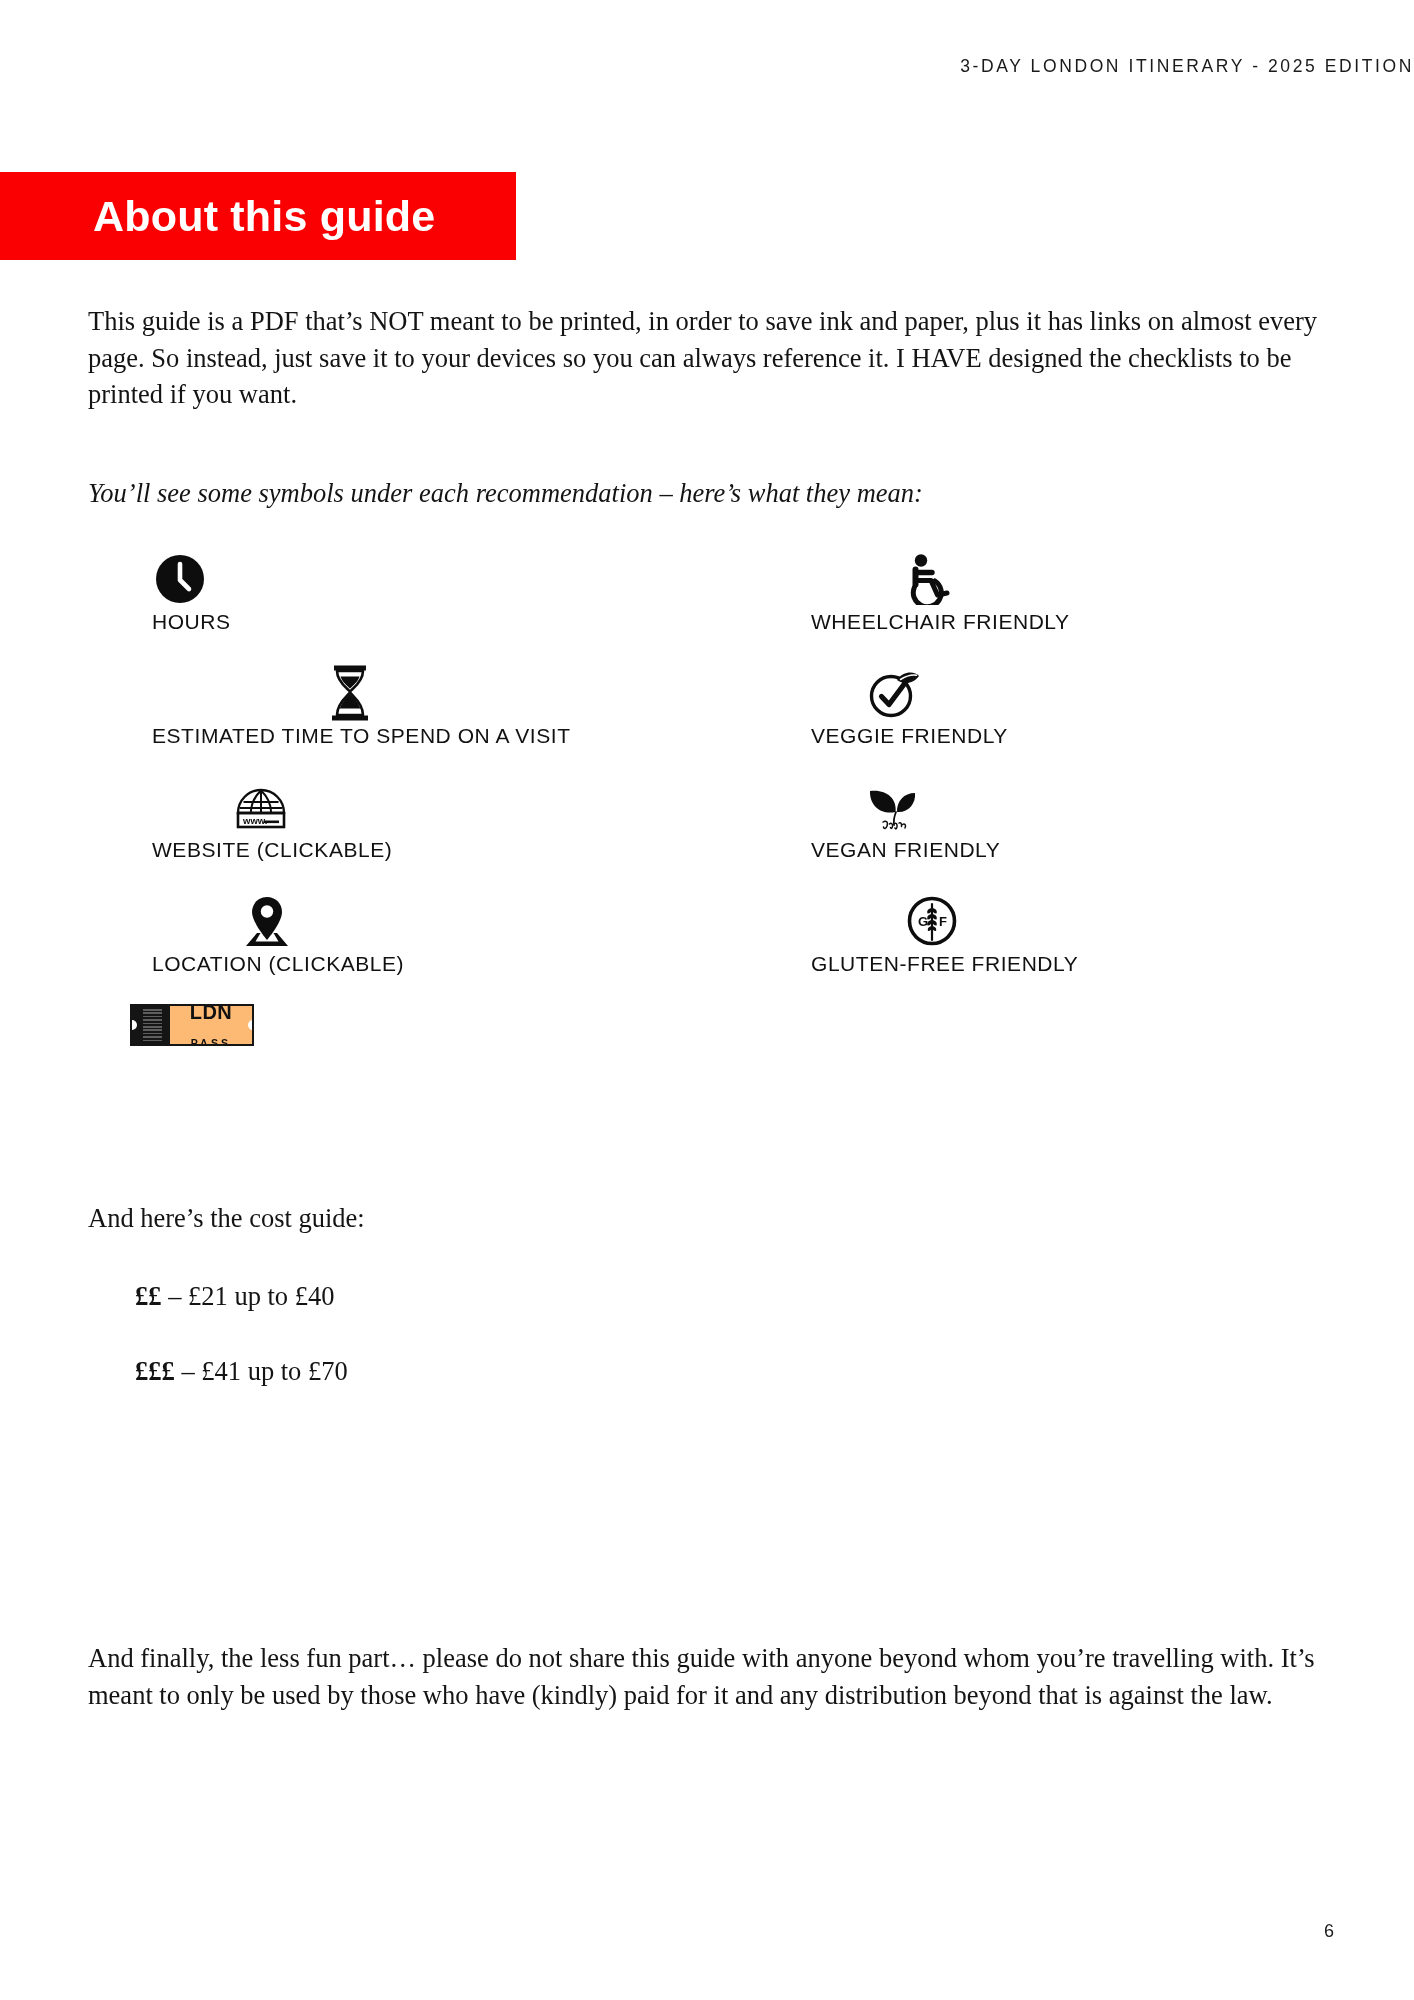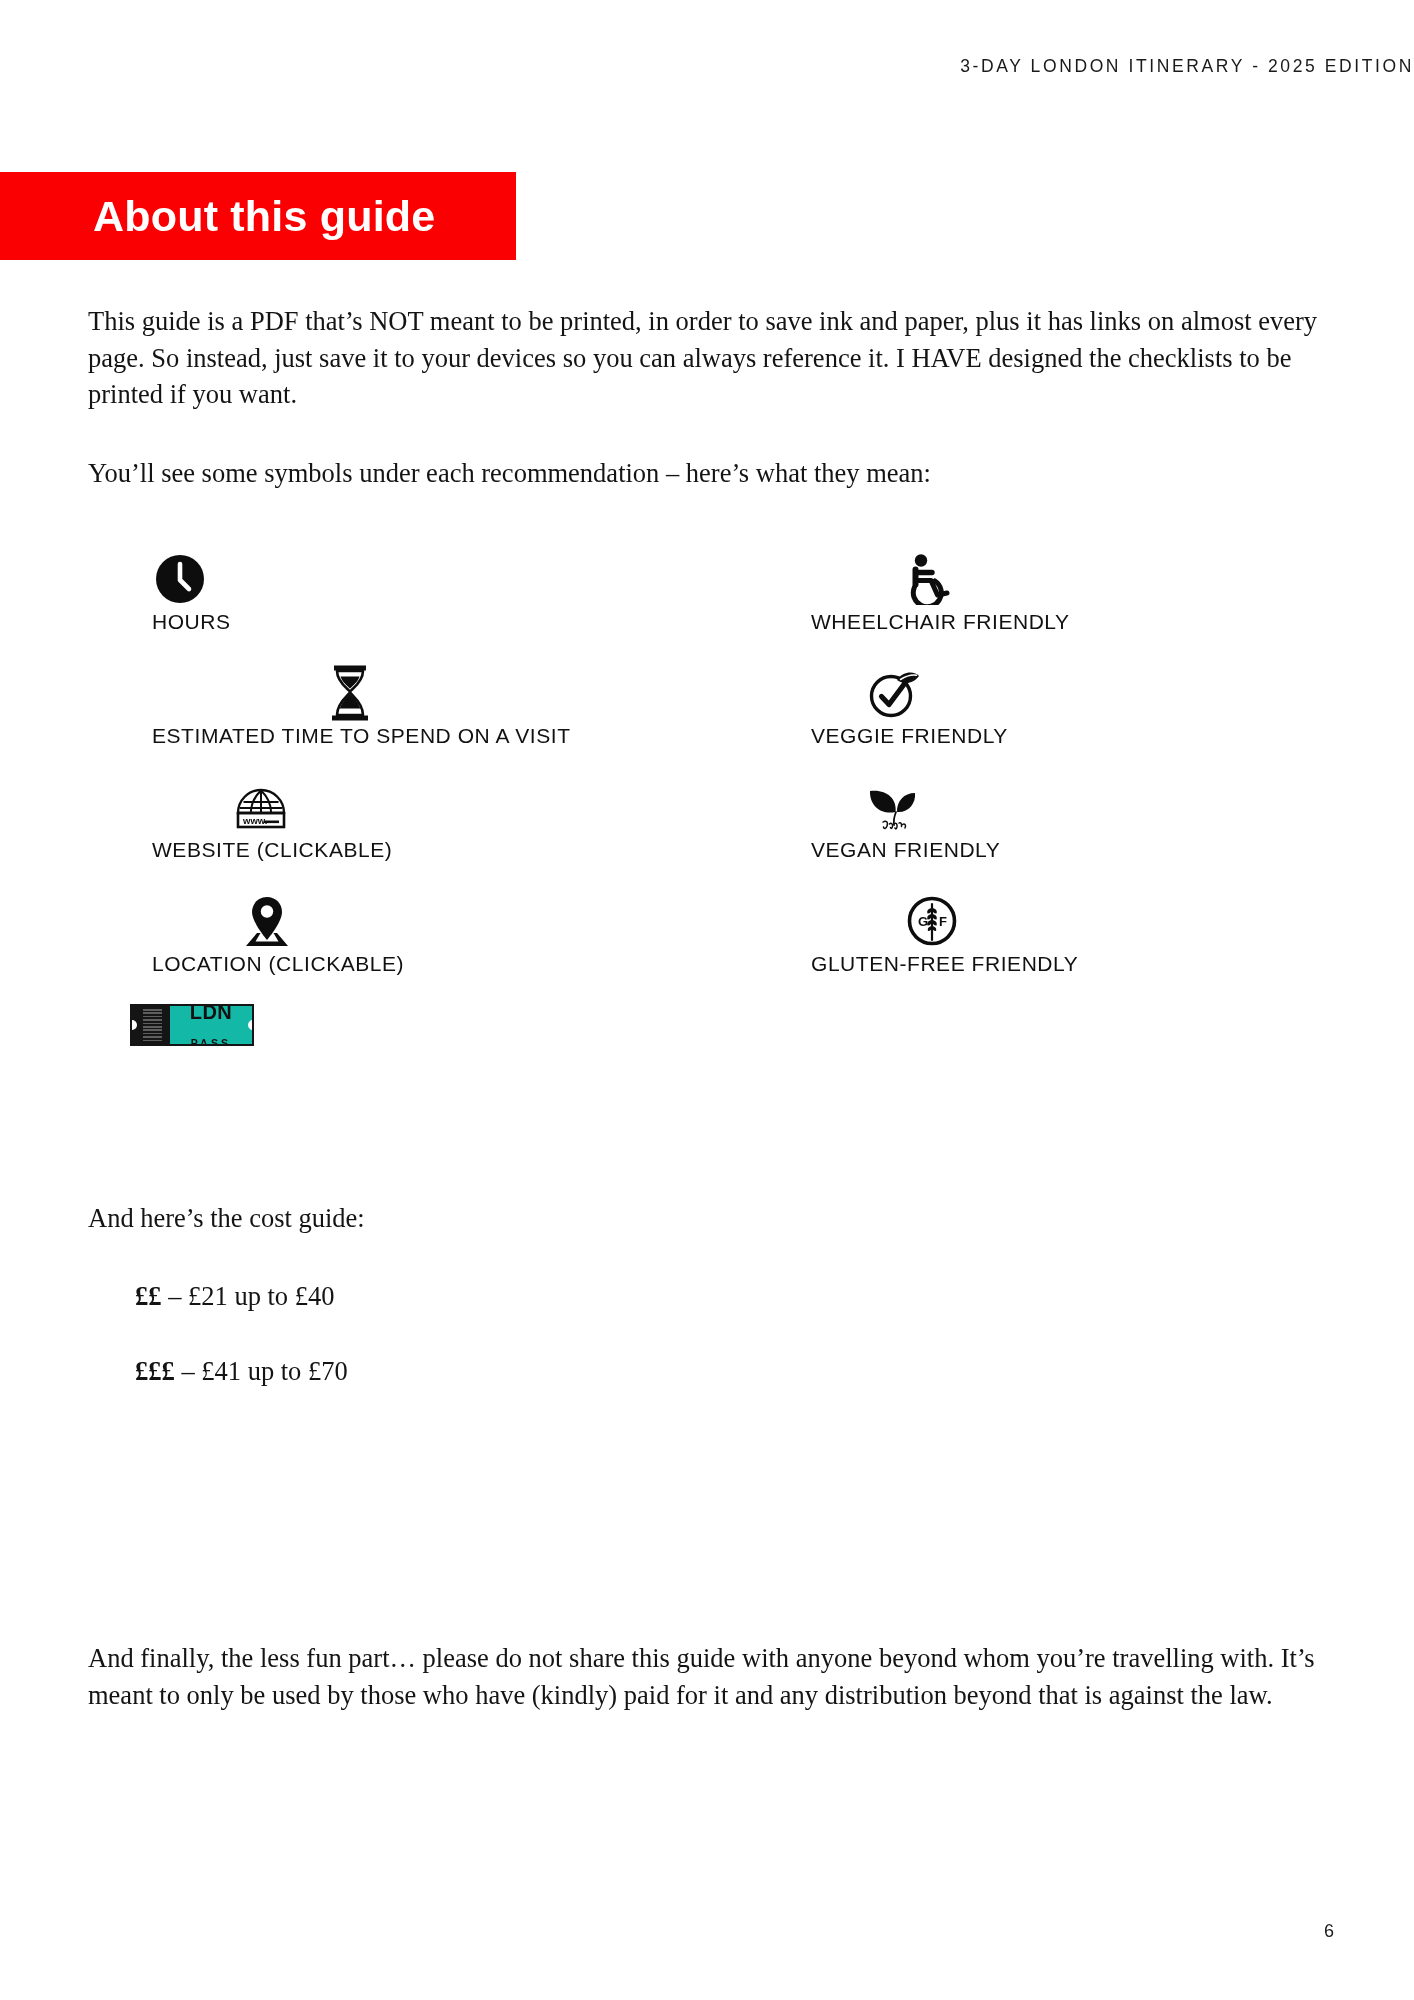--- a/index.html
+++ b/index.html
@@ -65,21 +65,21 @@
     position: absolute;
     left: 88px;
     width: 1254px;
     font-family: "Liberation Serif", serif;
     font-size: 26.5px;
     line-height: 1.38;
     color: #141414;
     text-align: left;
   }
   #intro-para  { top: 303px; }
-  #symbols-para{ top: 455px; }
+  #symbols-para{ top: 475px; font-style: italic; }
   #cost-intro  { top: 1200px; }
   #legal-para  { top: 1640px; }
 
   
   .legend {
     position: absolute;
     top: 548px;
     left: 130px;
     width: 1180px;
   }
@@ -119,21 +119,21 @@
 
   
   .legend-row.pass-row { height: 100px; }
   .pass-logo {
     width: 124px;
     min-width: 124px;
     height: 42px;
     border: 2.5px solid #151515;
     display: flex;
     align-items: stretch;
-    background: #14b8a6;
+    background: #fdba74;
     overflow: hidden;
   }
   .pass-stub {
     width: 38px;
     background: #151515;
     position: relative;
     display: flex;
     align-items: center;
   }
   .pass-stub .stripes {

